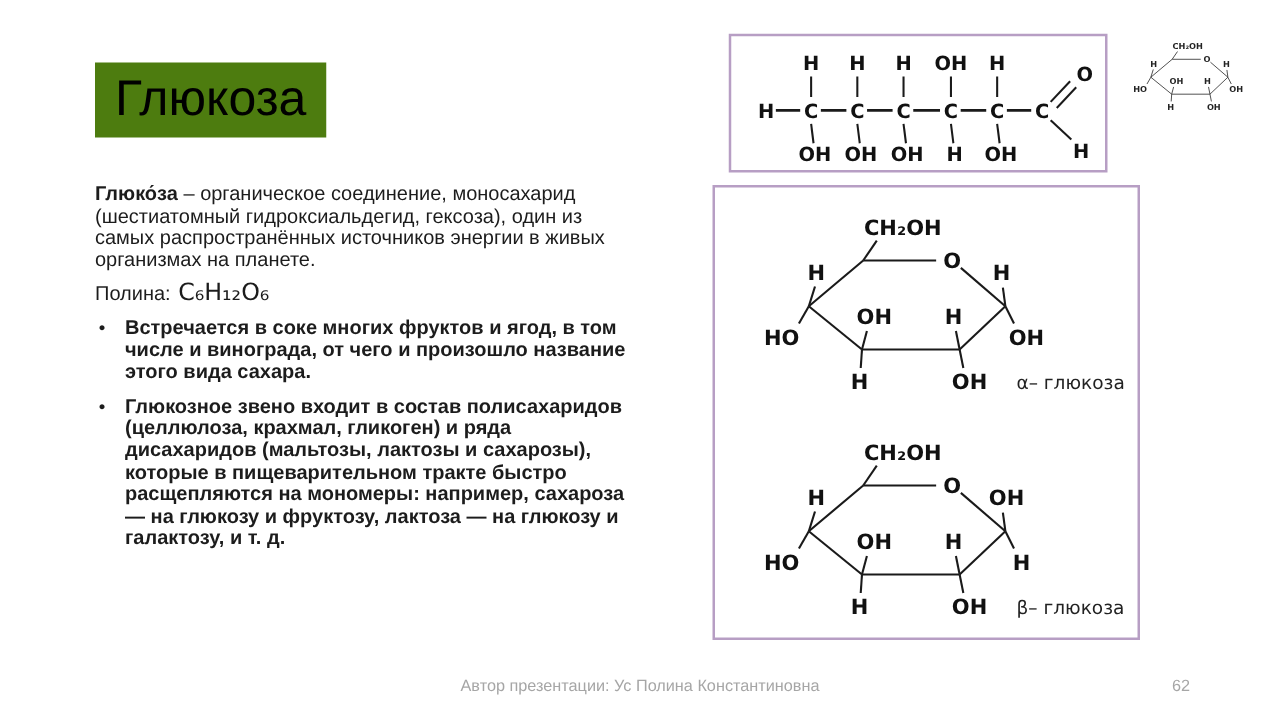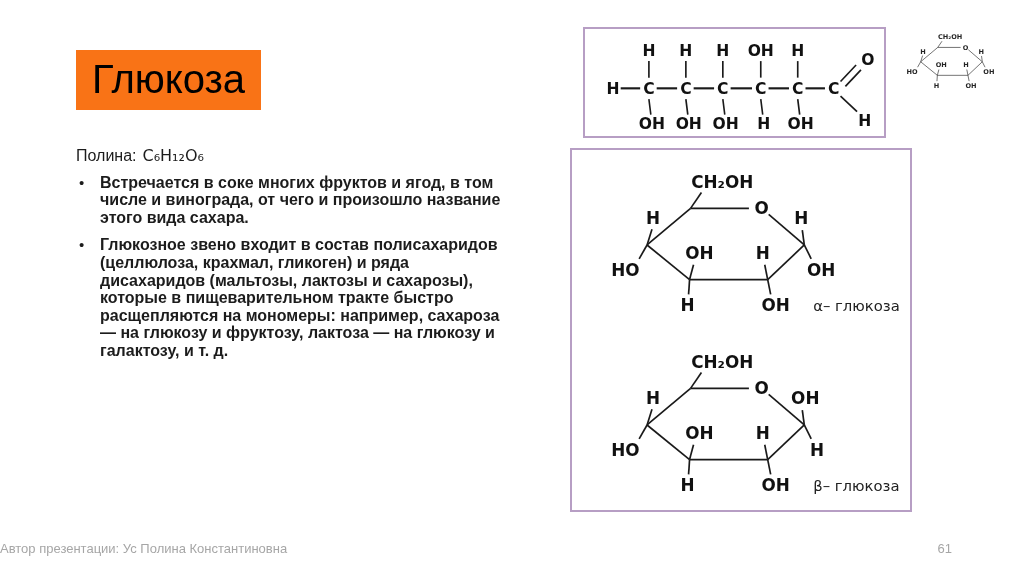--- a/index.html
+++ b/index.html
@@ -9,21 +9,21 @@
     background: #ffffff;
     font-family: "Liberation Sans", sans-serif;
     color: #1a1a1a;
     overflow: hidden;
   }
 
   
   .title-highlight {
     position: absolute;
     left: 76px; top: 50px;
-    background: #f97316;
+    background: #4d7c0f;
     padding: 6px 16px 8px 16px;
   }
   .title-text {
     font-size: 40px;
     line-height: 46px;
     color: #000000;
     font-weight: 400;
   }
 
   
@@ -34,21 +34,21 @@
     font-size: 16px;
     line-height: 17.6px;
     color: #1c1c1c;
   }
   .body-col p { margin-bottom: 9px; }
   .intro-lead { font-weight: 700; }
   .synonyms { white-space: pre-line; }
   .formula-row { margin-bottom: 7px; }
   .formula-value {
     font-family: "DejaVu Sans", "Liberation Sans", sans-serif;
-    font-size: 16px;
+    font-size: 19px;
     margin-left: 6px;
   }
   .bullet-item {
     display: flex;
     margin-bottom: 10px;
   }
   .bullet-marker {
     width: 24px;
     flex: 0 0 24px;
     padding-left: 3px;
@@ -91,38 +91,40 @@
     font-family: "DejaVu Sans", "Liberation Sans", sans-serif;
     font-weight: 400;
     fill: #222222;
   }
 
   
   .footer-author {
     position: absolute;
     left: 0; top: 541px;
     width: 100%;
+    text-align: center;
     font-size: 13px;
     color: #a6a6a6;
   }
   .footer-page {
     position: absolute;
     right: 72px; top: 541px;
     font-size: 13px;
     color: #a6a6a6;
   }
 </style>
 </head>
 <body>
 
 <div class="title-highlight">
   <div class="title-text">Глюкоза</div>
 </div>
 
 <div class="body-col">
+  <p><span class="intro-lead">Глюко́за</span><span> – органическое соединение, моносахарид (шестиатомный гидроксиальдегид, гексоза), один из самых распространённых источников энергии в живых организмах на планете.</span></p>
   <p class="formula-row"><span>Полина:</span><span class="formula-value">C₆H₁₂O₆</span></p>
   <div class="bullet-item">
     <span class="bullet-marker">•</span>
     <span class="bullet-text">Встречается в соке многих фруктов и ягод, в том числе и винограда, от чего и произошло название этого вида сахара.</span>
   </div>
   <div class="bullet-item">
     <span class="bullet-marker">•</span>
     <span class="bullet-text">Глюкозное звено входит в состав полисахаридов (целлюлоза, крахмал, гликоген) и ряда дисахаридов (мальтозы, лактозы и сахарозы), которые в пищеварительном тракте быстро расщепляются на мономеры: например, сахароза — на глюкозу и фруктозу, лактоза — на глюкозу и галактозу, и т. д.</span>
   </div>
 </div>
@@ -264,13 +266,13 @@
     <text class="atom" font-size="17" text-anchor="middle" x="191" y="106">H</text>
     <text class="atom" font-size="17" text-anchor="middle" x="204" y="159">OH</text>
     <text class="atom" font-size="17" text-anchor="middle" x="234" y="71">OH</text>
     <text class="atom" font-size="17" text-anchor="middle" x="246" y="123">H</text>
     <text class="caption" font-size="15" x="242" y="159">β– глюкоза</text>
   </svg>
 
 </div>
 
 <div class="footer-author">Автор презентации: Ус Полина Константиновна</div>
-<div class="footer-page">61</div>
+<div class="footer-page">62</div>
 
 </body></html>

